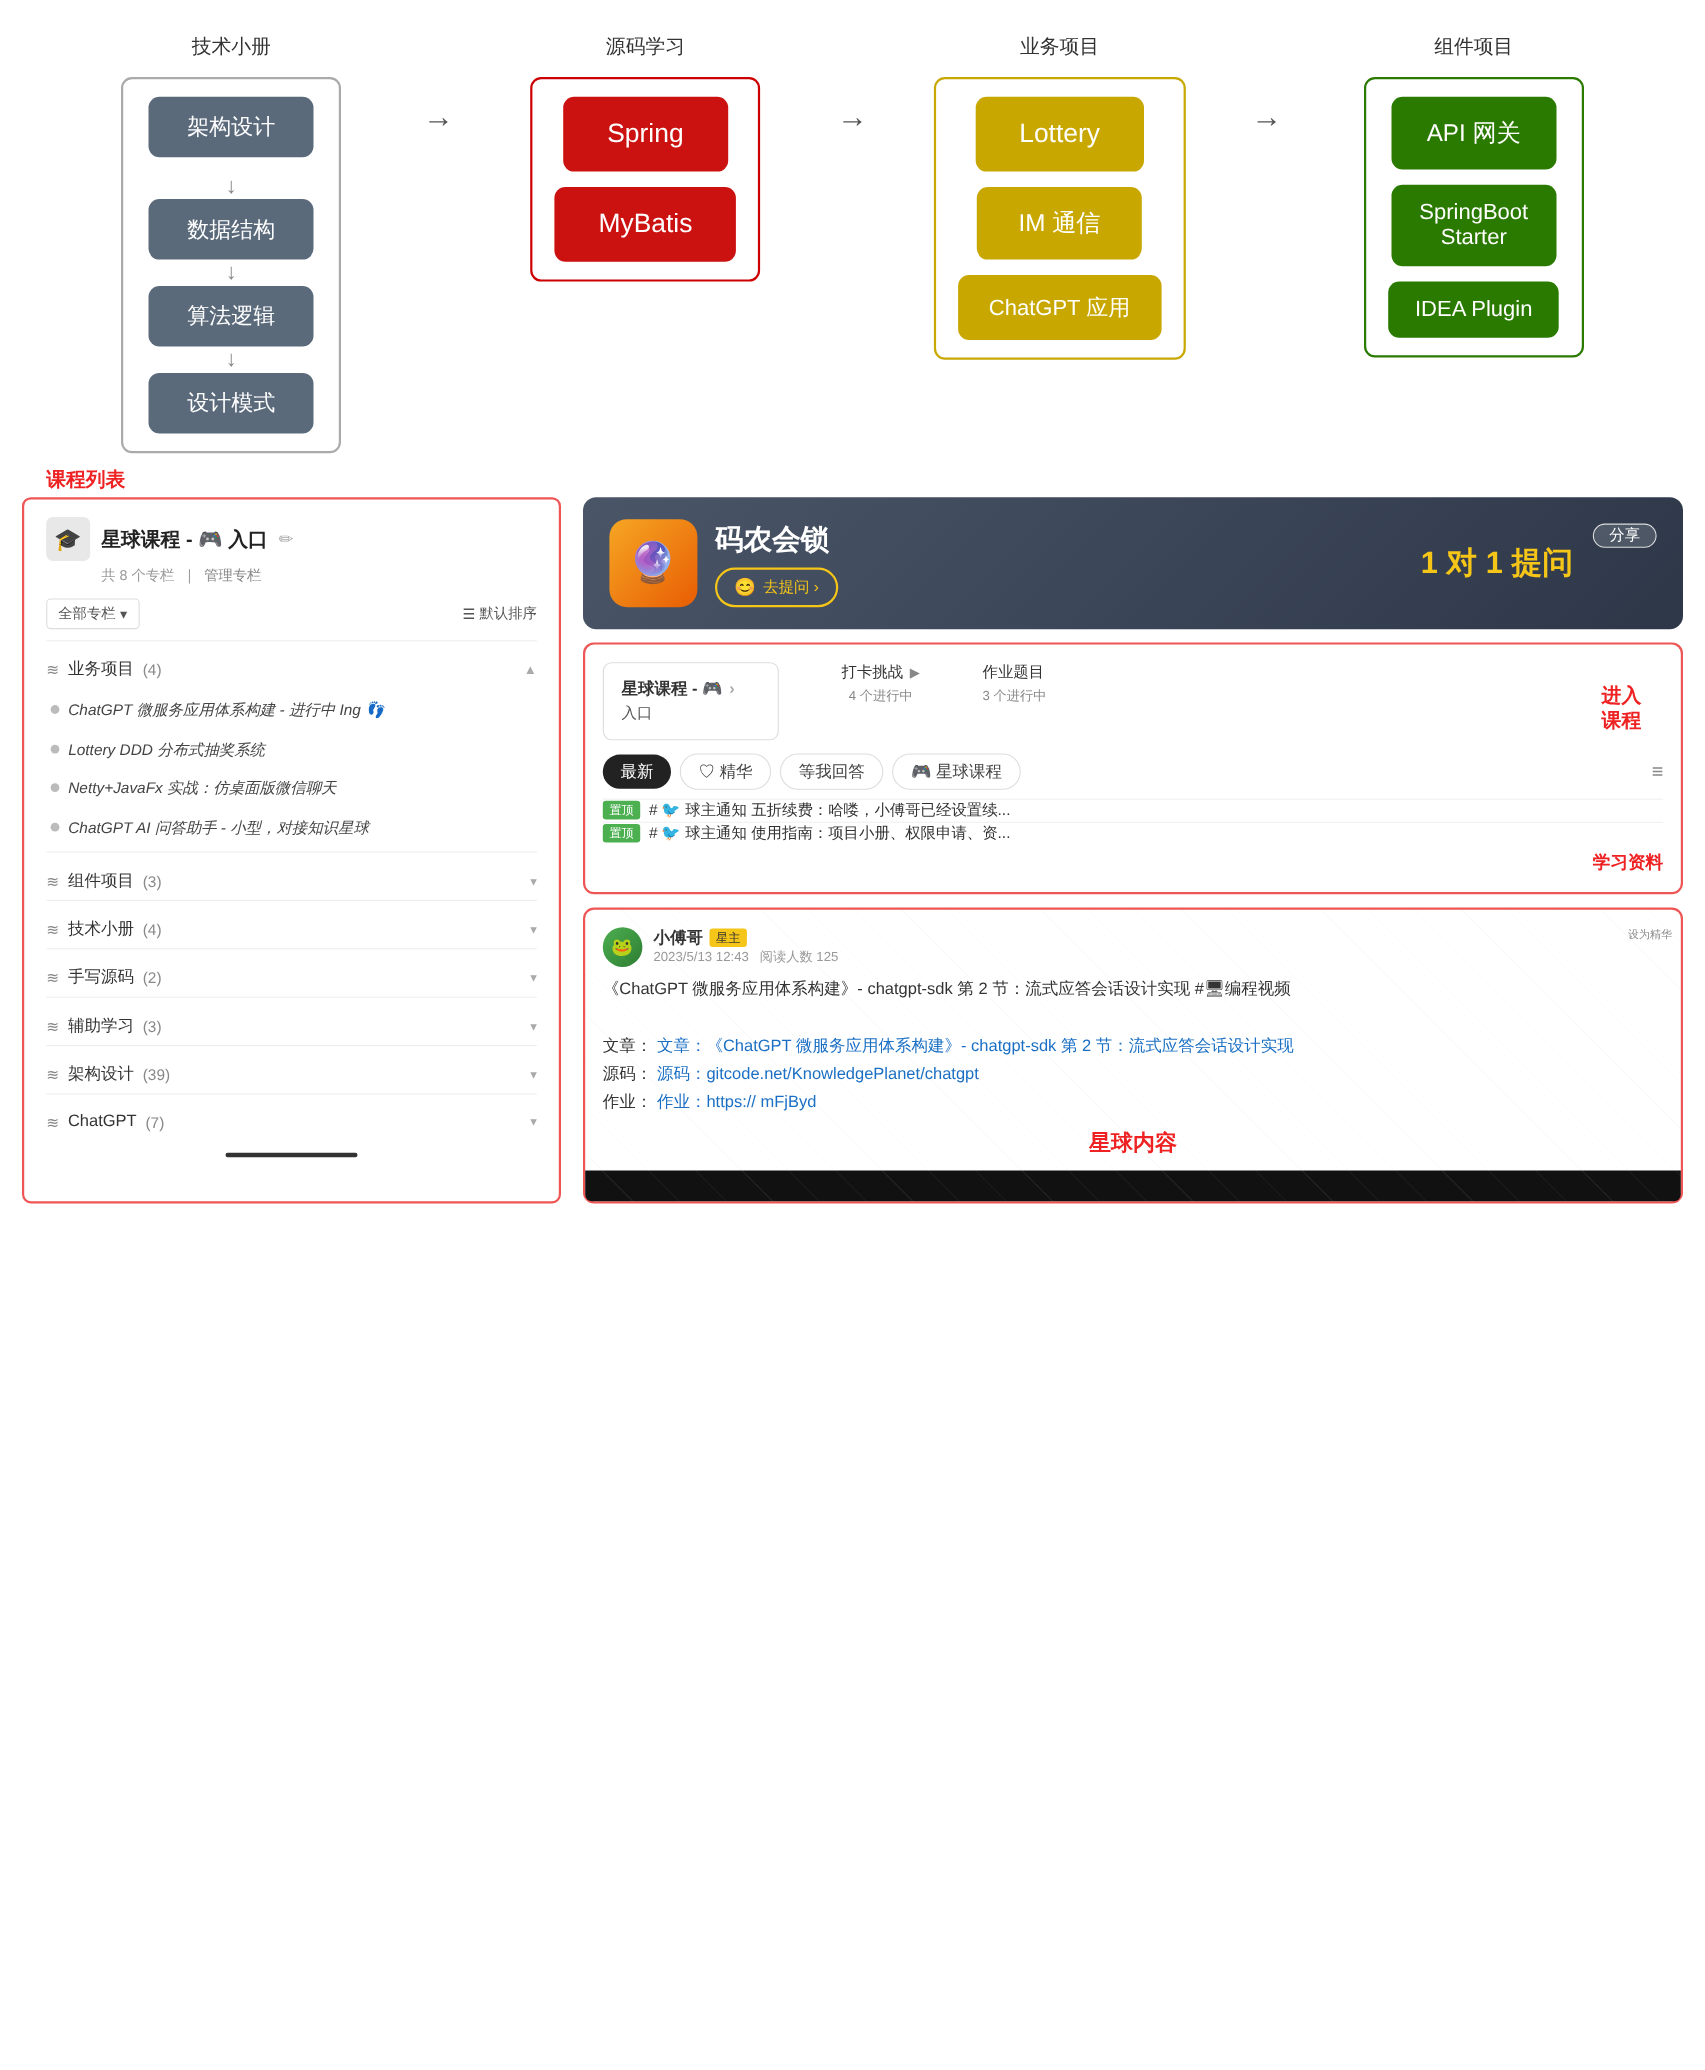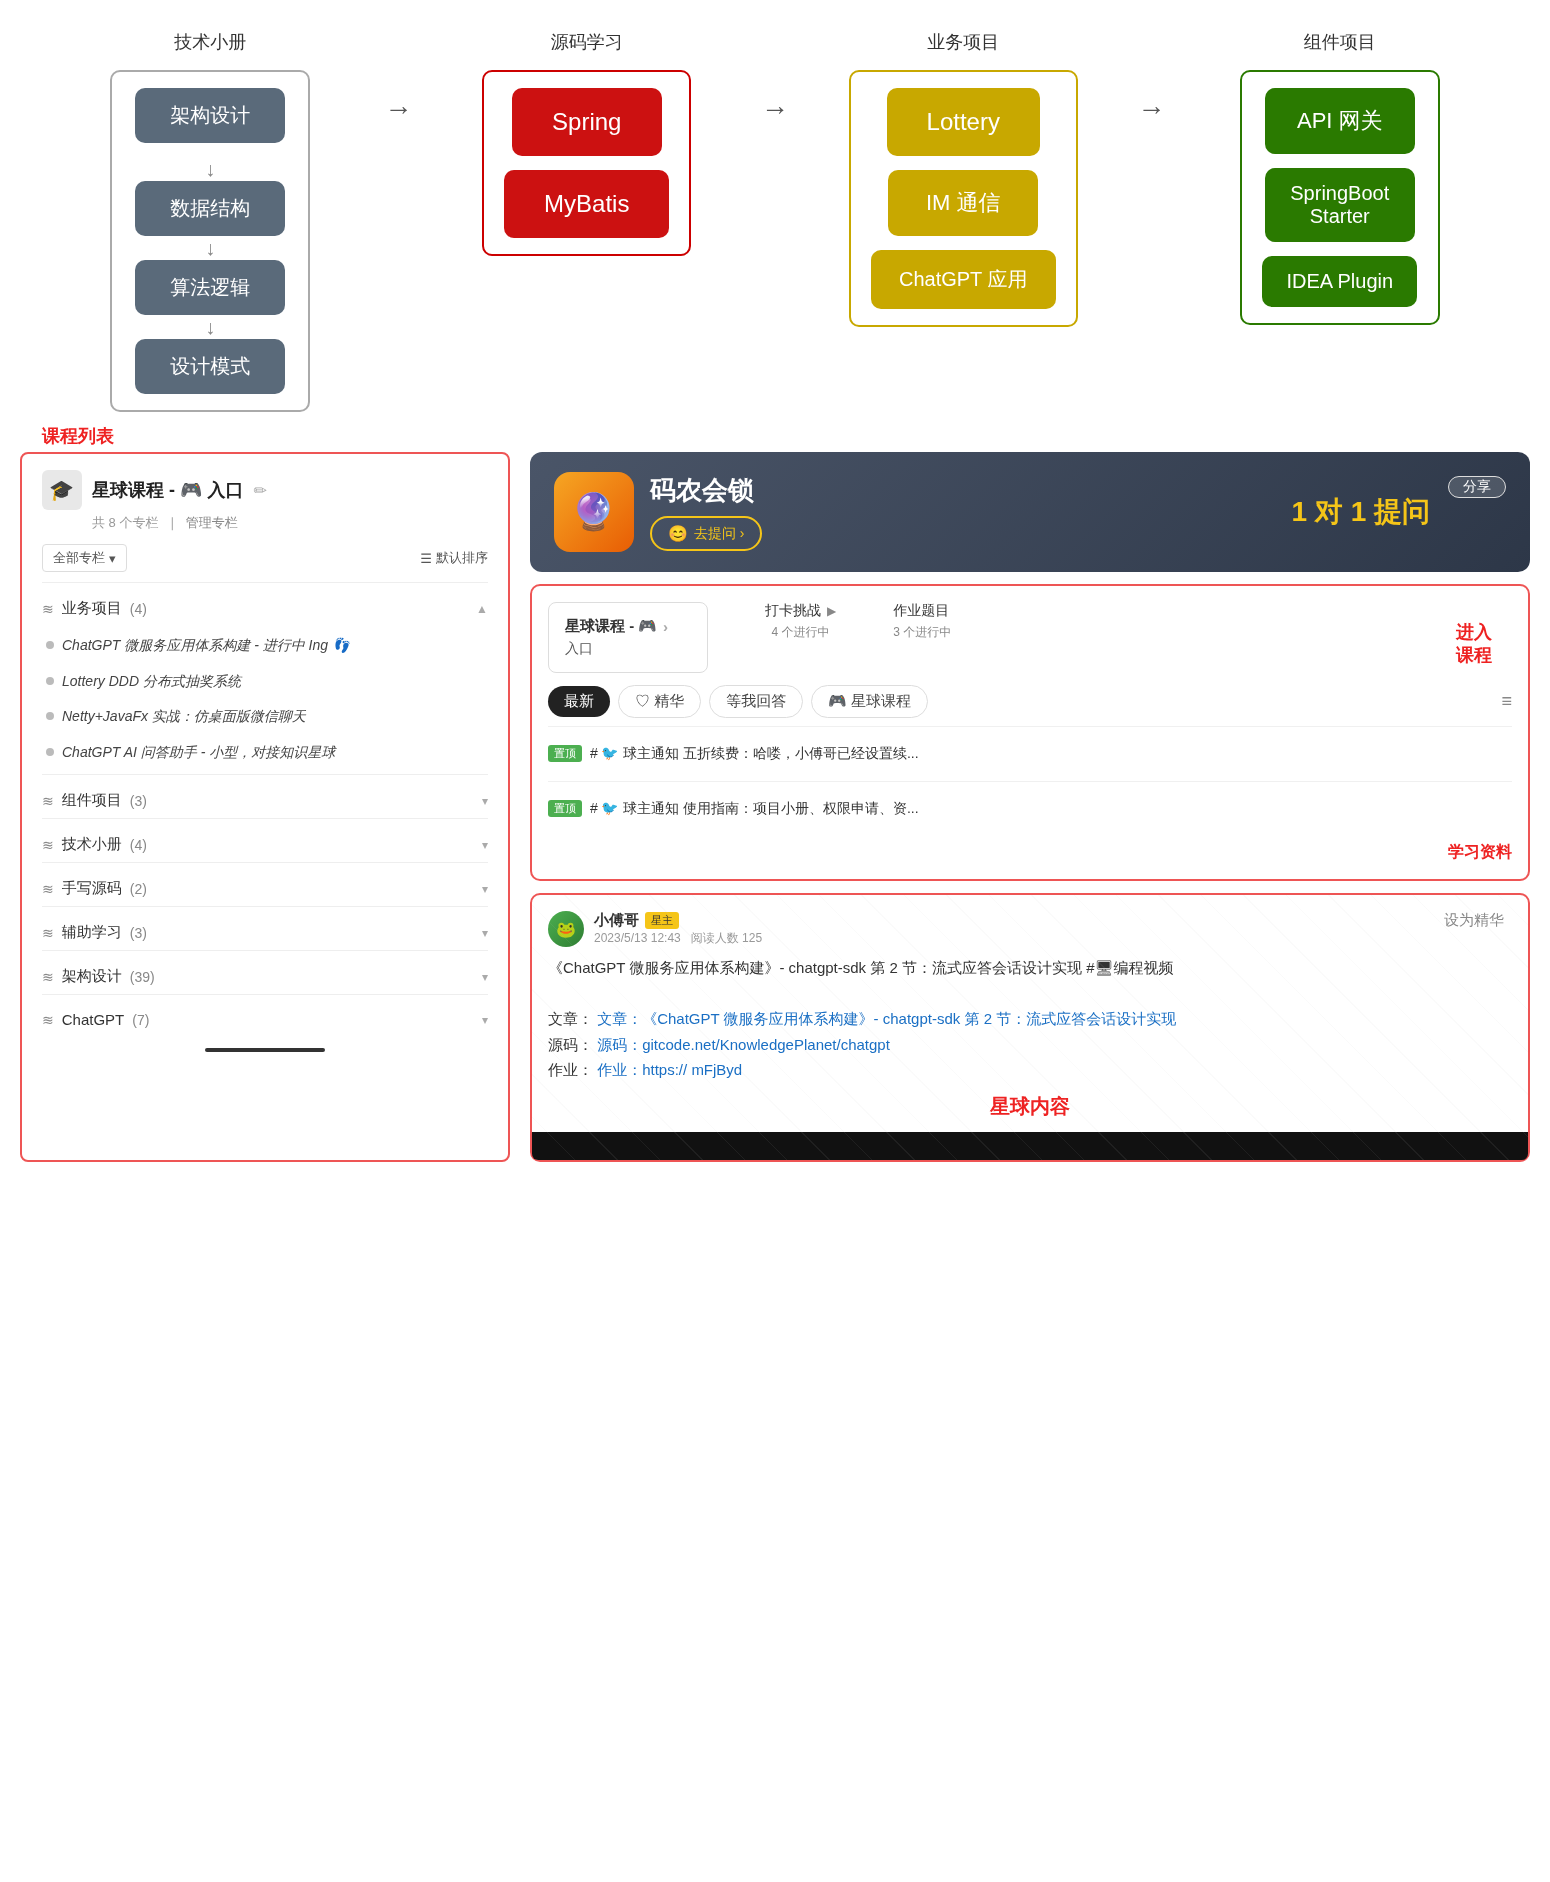--- a/index.html
+++ b/index.html
@@ -406,21 +406,21 @@
       color: #888;
       font-size: 18px;
       cursor: pointer;
     }
 
     
     .notice-item {
       display: flex;
       align-items: flex-start;
       gap: 8px;
-      padding: 18px 0;
+      padding: 1px 0;
       border-top: 1px solid #f0f0f0;
     }
 
     .pin-badge {
       background: #4caf50;
       color: #fff;
       font-size: 11px;
       padding: 1px 6px;
       border-radius: 3px;
       flex-shrink: 0;
@@ -472,23 +472,23 @@
       border-radius: 3px;
     }
 
     .post-meta {
       font-size: 12px;
       color: #999;
     }
 
     .set-featured {
       position: absolute;
-      right: 24px;
+      right: 8px;
       top: 16px;
-      font-size: 15px;
+      font-size: 10px;
       color: #888;
       cursor: pointer;
     }
 
     .post-content {
       font-size: 15px;
       color: #333;
       line-height: 1.7;
       margin-bottom: 10px;
     }

